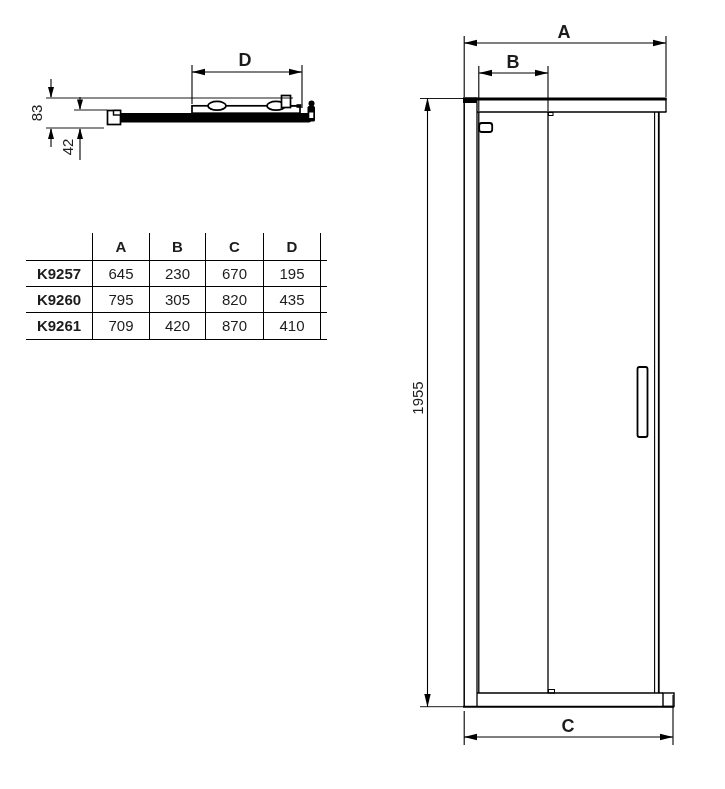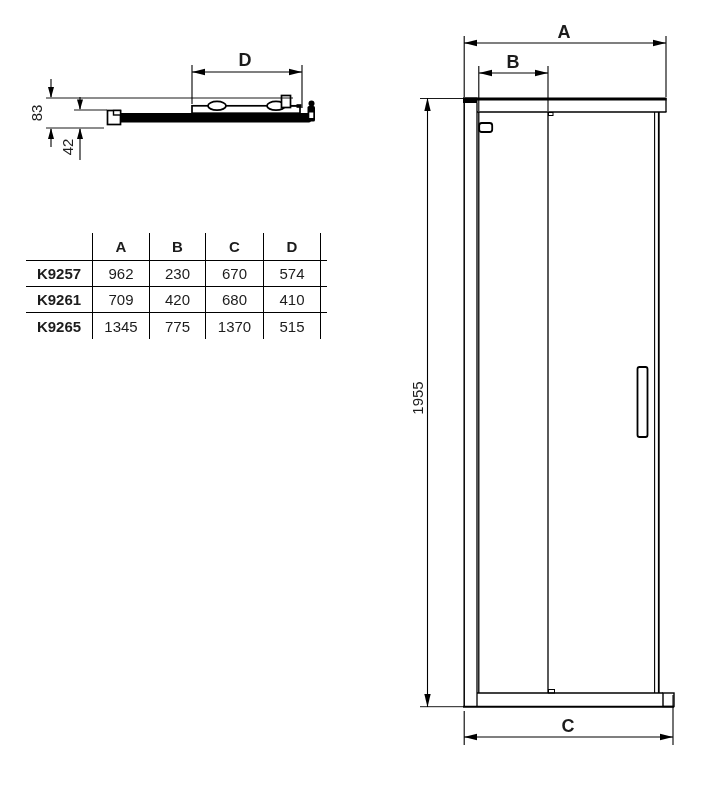--- a/index.html
+++ b/index.html
@@ -165,39 +165,39 @@
           <tr class="head hline">
         <th class="c-model"></th>
         <th class="c-val">A</th>
         <th class="c-val-b">B</th>
         <th class="c-val-c">C</th>
         <th class="c-val">D</th>
         <th class="c-sp"></th>
       </tr>
       <tr class="hline">
         <td class="c-model model">K9257</td>
-        <td class="c-val">962</td>
+        <td class="c-val">645</td>
         <td class="c-val-b">230</td>
         <td class="c-val-c">670</td>
-        <td class="c-val">574</td>
+        <td class="c-val">195</td>
+        <td class="c-sp"></td>
+      </tr>
+      <tr class="hline">
+        <td class="c-model model">K9260</td>
+        <td class="c-val">795</td>
+        <td class="c-val-b">305</td>
+        <td class="c-val-c">820</td>
+        <td class="c-val">435</td>
         <td class="c-sp"></td>
       </tr>
       <tr class="hline">
         <td class="c-model model">K9261</td>
         <td class="c-val">709</td>
         <td class="c-val-b">420</td>
-        <td class="c-val-c">680</td>
+        <td class="c-val-c">870</td>
         <td class="c-val">410</td>
-        <td class="c-sp"></td>
-      </tr>
-      <tr>
-        <td class="c-model model">K9265</td>
-        <td class="c-val">1345</td>
-        <td class="c-val-b">775</td>
-        <td class="c-val-c">1370</td>
-        <td class="c-val">515</td>
         <td class="c-sp"></td>
       </tr>
     </tbody>
       </table>
   </div>
 
 </div>
 
 </body></html>

